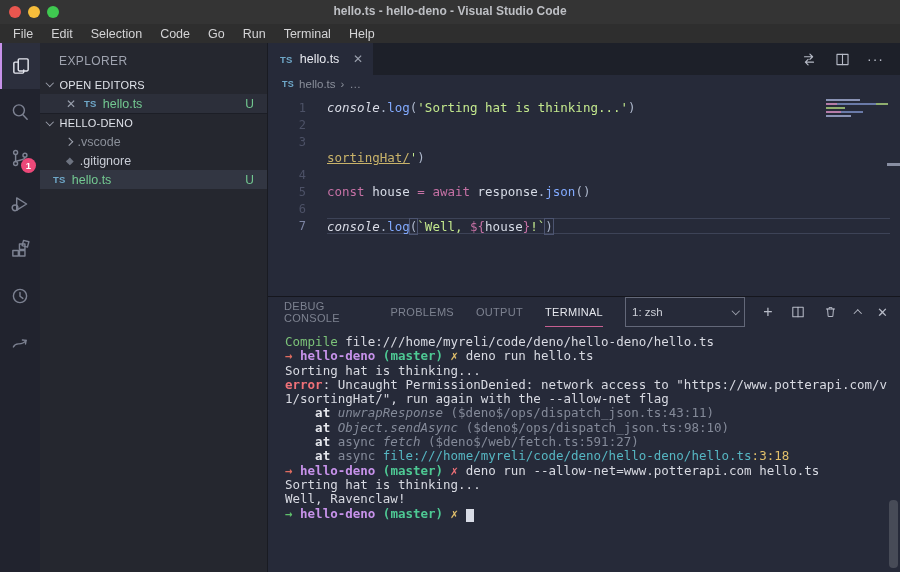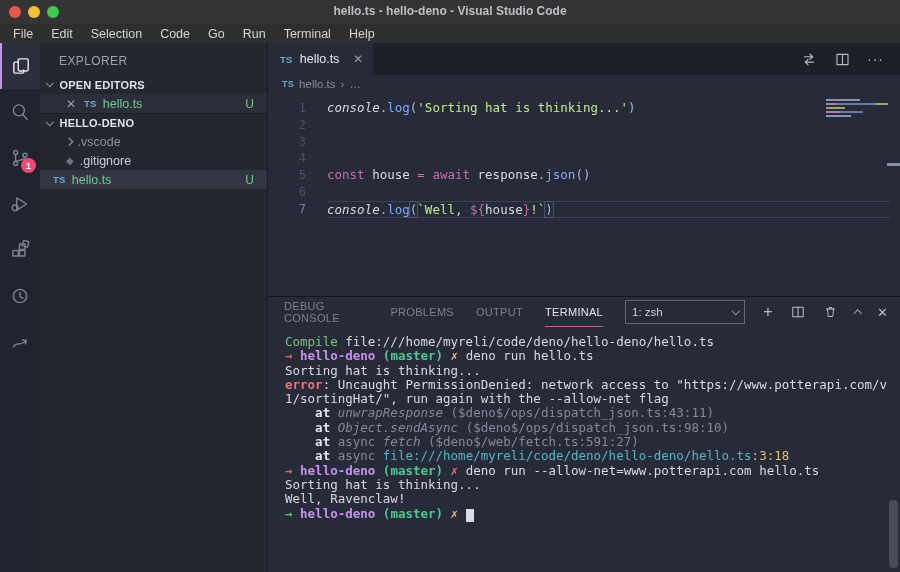--- a/index.html
+++ b/index.html
@@ -27,21 +27,21 @@
     position:relative; color:#7d8292; }
   .ab-item.active { color:#e6e8f0; background:#2c2f3d; border-left:2px solid #c792ea; }
   .ab-badge { position:absolute; right:4px; bottom:8px; min-width:15px; height:15px; border-radius:50%;
     background:#ec4879; color:#fff; font-size:9.5px; font-weight:bold;
     display:flex; align-items:center; justify-content:center; }
   
   .sidebar { width:228px; background:#25272f; flex:none; display:flex; flex-direction:column;
     font-size:12.5px; color:#c9cdd6; border-right:1px solid #191b22; }
   .sb-title { height:32px; padding:11px 0 0 19px; font-size:12px; letter-spacing:0.4px; color:#9fa3af; }
   .sb-header { height:19px; display:flex; align-items:center; gap:7px; padding-left:7px;
-    font-size:11px; font-weight:bold; color:#e0e3ea; letter-spacing:0.2px; }
+    font-size:11px; font-weight:normal; color:#e0e3ea; letter-spacing:0.2px; }
   .sb-row { height:19px; display:flex; align-items:center; gap:6px; padding-left:26px; }
   .sb-row .name { flex:1; }
   .sb-row .badge-u { padding-right:13px; font-size:12px; }
   .row-hl { background:#2c2f3a; }
   .row-sel { background:#32364233; background:#323642; }
   .green { color:#73c991; }
   .dim { color:#8a8f99; }
   .ts-ico { color:#6fa8c9; font-size:9.5px; font-weight:bold; letter-spacing:0.3px; }
   .diamond { color:#6d7380; font-size:10px; }
   .close-x { color:#9aa0ad; font-size:12px; width:14px; text-align:center; }
@@ -83,21 +83,21 @@
   .bx   { outline:1px solid #4c5470; }
   .minimap { position:absolute; right:12px; top:6px; width:62px; }
   .mm-line { height:2px; margin-bottom:2px; }
   .overview-mark { position:absolute; right:0; top:70px; width:13px; height:3px; background:#9aa0b5; opacity:.85; }
   
   .panel { height:276px; border-top:1px solid #15161d; display:flex; flex-direction:column; position:relative; }
   .panel-header { height:30px; flex:none; display:flex; align-items:center; padding:0 12px 0 16px; }
   .panel-tab { margin-right:22px; font-size:11px; letter-spacing:0.3px; color:#7d8290;
     height:30px; display:flex; align-items:center; border-bottom:1.5px solid transparent; }
   .panel-tab.active { color:#e6e8ee; border-bottom-color:#c75f91; }
-  .shell-select { margin-left:auto; width:125px; height:24px; border:1px solid #636879;
+  .shell-select { margin-left:auto; width:125px; height:30px; border:1px solid #636879;
     display:flex; align-items:center; padding:0 6px; font-size:11.5px; color:#cdd0d8; gap:6px; }
   .shell-select .chev { margin-left:auto; }
   .panel-actions { display:flex; align-items:center; gap:17px; padding-left:18px; color:#b8bcc8; }
   .plus { font-size:16px; line-height:1; }
   .terminal { flex:1; padding:8px 0 0 17px; font-family:"DejaVu Sans Mono", monospace;
     font-size:12.5px; line-height:14.3px; color:#d8dae2; }
   .term-line { white-space:pre; }
   .tw { color:#d8dae2; }
   .tb { color:#e4e6ec; font-weight:bold; }
   .tg { color:#7cc379; }
@@ -260,20 +260,24 @@
           <div class="code-line">
             <div class="gutter">1</div>
             <div class="line-content"><span class="cit">console</span><span class="cw">.</span><span class="cfn">log</span><span class="cw">(</span><span class="cstr">'Sorting hat is thinking...'</span><span class="cw">)</span></div>
           </div>
           <div class="code-line">
             <div class="gutter">2</div>
             <div class="line-content"></div>
           </div>
           <div class="code-line">
             <div class="gutter">3</div>
+          </div>
+          <div class="code-line">
+            <div class="gutter"></div>
+            <div class="line-content"><span class="clnk">sortingHat/</span><span class="cstr">'</span><span class="cw">)</span></div>
           </div>
           <div class="code-line">
             <div class="gutter">4</div>
             <div class="line-content"></div>
           </div>
           <div class="code-line">
             <div class="gutter">5</div>
             <div class="line-content"><span class="ckw">const</span><span class="cvar"> house </span><span class="ckw">=</span><span class="cvar"> </span><span class="ckw">await</span><span class="cvar"> response</span><span class="cw">.</span><span class="cfn">json</span><span class="cw">()</span></div>
           </div>
           <div class="code-line">

